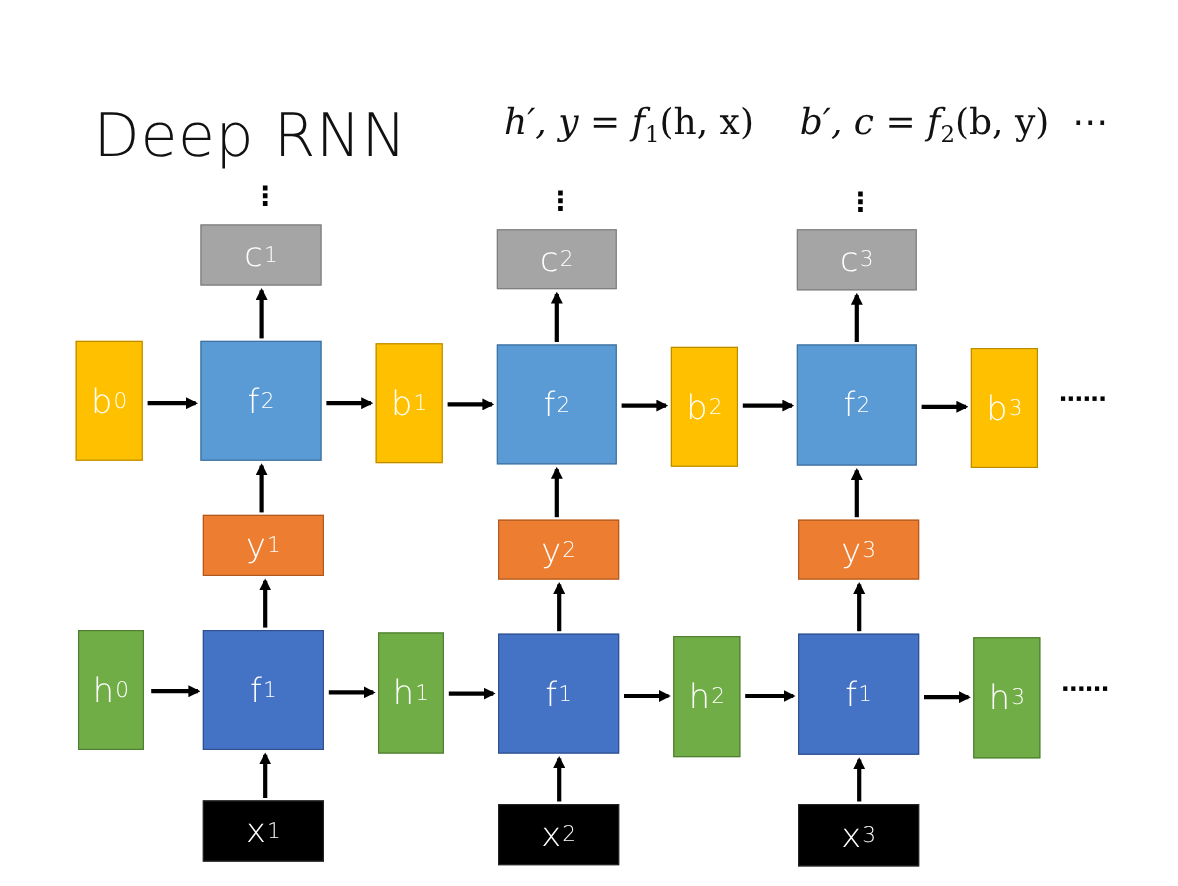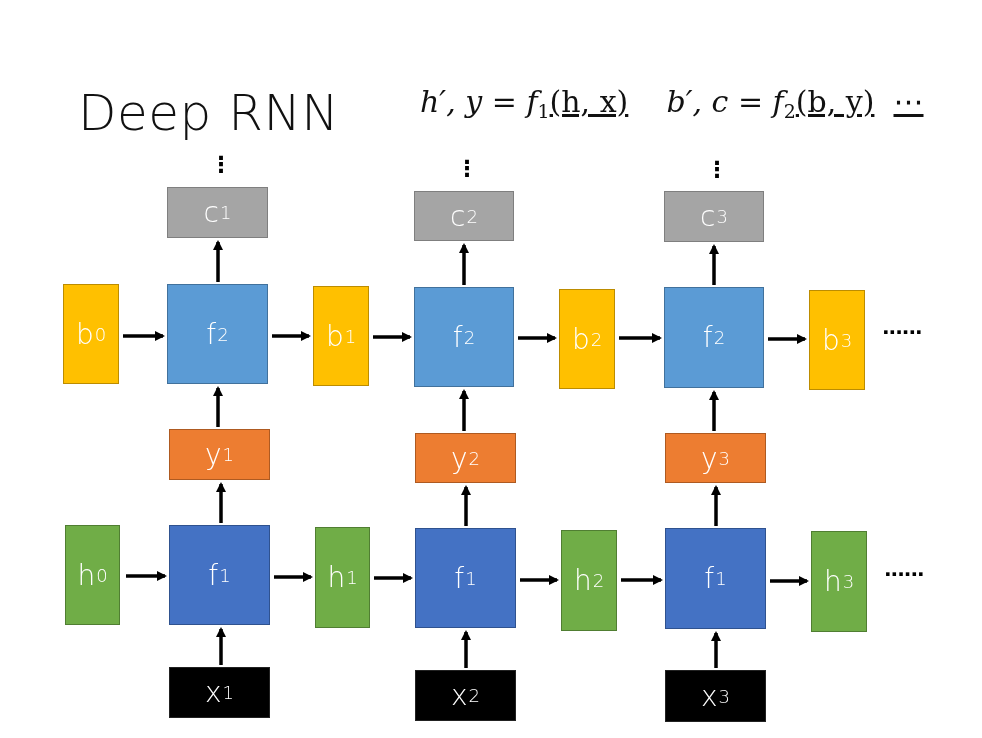--- a/index.html
+++ b/index.html
@@ -1,19 +1,19 @@
 <!DOCTYPE html>
 <html><head>
 <meta charset="utf-8">
 <style>
   html, body { margin:0; padding:0; background:#ffffff; }
   body { width:982px; height:738px; position:relative; overflow:hidden; font-family:"DejaVu Sans", sans-serif; }
   .title { position:absolute; left:78px; top:84px; font-family:"DejaVu Sans", sans-serif; font-weight:300; font-size:50px; color:#111; letter-spacing:0.5px; }
   .formula { position:absolute; left:420px; top:84px; font-family:"DejaVu Serif", serif; font-style:italic; font-size:30px; color:#111; white-space:nowrap; }
-  .formula .up { font-style:normal;text-decoration:underline; }
+  .formula .up { font-style:normal; }
   .formula sub { font-style:normal; font-size:19px; vertical-align:-6px; }
   .box { position:absolute; box-sizing:border-box; color:#fff; display:flex; align-items:center; justify-content:center; font-family:"DejaVu Sans", sans-serif; font-size:28px; font-weight:300; }
   .box sup { font-size:18px; vertical-align:12px; margin-left:1px; }
   .box sub { font-size:18px; vertical-align:-12px; margin-left:1px; }
   .c { background:#a5a5a5; border:1.5px solid #7f7f7f; }
   .f2 { background:#5b9bd5; border:1.5px solid #41719c; }
   .f1 { background:#4472c4; border:1.5px solid #2f528f; }
   .b { background:#ffc000; border:1.5px solid #bc8c00; }
   .y { background:#ed7d31; border:1.5px solid #ae5a21; }
   .h { background:#70ad47; border:1.5px solid #507e32; }

